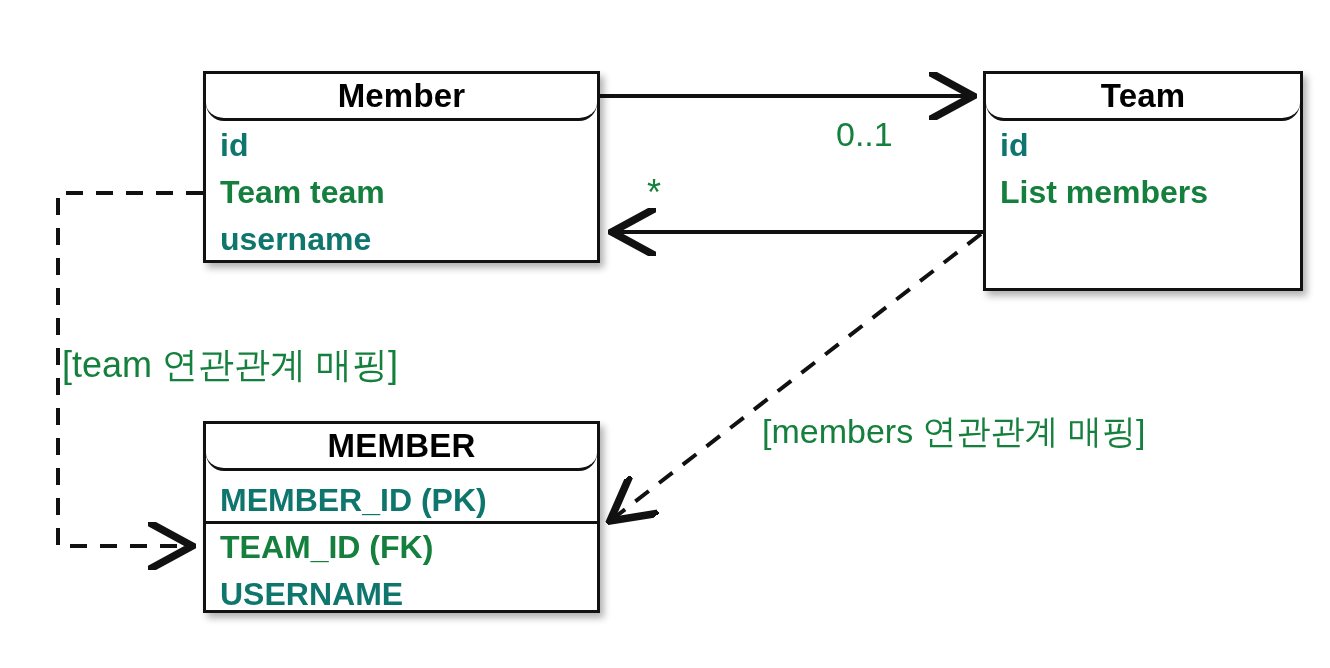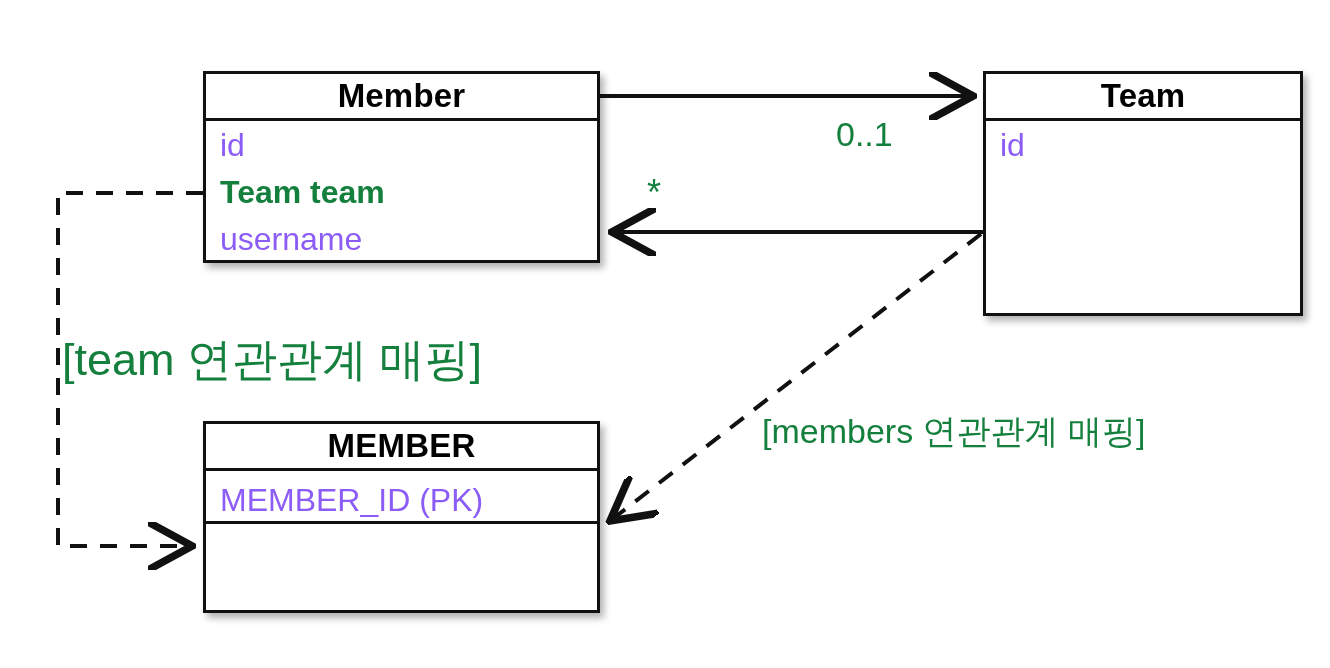--- a/index.html
+++ b/index.html
@@ -37,29 +37,30 @@
   .uml-header {
     box-sizing: border-box;
     border-bottom: 3px solid #111111;
     text-align: center;
     color: #000000;
     font-weight: 700;
     letter-spacing: 0.2px;
     display: flex;
     align-items: center;
     justify-content: center;
+    border-radius: 18px;
   }
   .uml-body {
     box-sizing: border-box;
     padding: 0;
   }
   .uml-attr {
     box-sizing: border-box;
-    color: #8b5cf6;
-    font-weight: 400;
+    color: #0f766e;
+    font-weight: 700;
     padding-left: 14px;
     white-space: nowrap;
     display: flex;
     align-items: center;
   }
   .uml-attr.bold {
     color: #15803d;
     font-weight: 700;
   }
   .uml-compartment {
@@ -67,41 +68,41 @@
     border-bottom: 3px solid #111111;
   }
 
   
   #box-member        { left: 203px; top: 71px;  width: 397px; height: 192px; }
   #box-member .uml-header { height: 47px; font-size: 33px; }
   #box-member .uml-attr   { height: 47px; font-size: 32px; }
   #box-member .uml-attr.row-first { height: 48px; }
 
   
-  #box-team          { left: 983px; top: 71px;  width: 320px; height: 245px; }
+  #box-team          { left: 983px; top: 71px;  width: 320px; height: 220px; }
   #box-team .uml-header { height: 47px; font-size: 33px; }
   #box-team .uml-attr   { height: 47px; font-size: 32px; }
   #box-team .uml-attr.row-first { height: 48px; }
 
   
   #box-member-table  { left: 203px; top: 421px; width: 397px; height: 192px; }
   #box-member-table .uml-header { height: 47px; font-size: 33px; }
   #box-member-table .uml-attr   { height: 47px; font-size: 32px; }
   #box-member-table .comp-pk    { height: 53px; }
   #box-member-table .comp-pk .uml-attr { height: 58px; }
 
   
   .diagram-label {
     position: absolute;
     color: #15803d;
     white-space: nowrap;
   }
   #label-mult-one  { left: 836px; top: 115px; font-size: 34px; }
   #label-mult-many { left: 647px; top: 172px; font-size: 36px; }
-  #label-team-map     { left: 62px;  top: 330px; font-size: 45px; }
+  #label-team-map     { left: 62px;  top: 341px; font-size: 36px; }
   #label-members-map  { left: 762px; top: 409px; font-size: 34px; text-align: right; }
 </style>
 </head>
 <body>
 
 <div id="canvas">
 
   <svg id="connectors" viewBox="0 0 1330 668" width="1330" height="668">
     <defs>
       <marker id="arrow-open" viewBox="0 0 12 12" refX="11" refY="6" markerWidth="12" markerHeight="12" orient="auto-start-reverse">
@@ -135,27 +136,32 @@
       <div class="uml-attr row-first">id</div>
       <div class="uml-attr bold">Team team</div>
       <div class="uml-attr">username</div>
     </div>
   </div>
 
   <div class="uml-box" id="box-team">
     <div class="uml-header">Team</div>
     <div class="uml-body">
       <div class="uml-attr row-first">id</div>
+      <div class="uml-attr bold">List members</div>
     </div>
   </div>
 
   <div class="uml-box" id="box-member-table">
     <div class="uml-header">MEMBER</div>
     <div class="uml-compartment comp-pk">
       <div class="uml-attr">MEMBER_ID (PK)</div>
+    </div>
+    <div class="uml-body">
+      <div class="uml-attr bold">TEAM_ID (FK)</div>
+      <div class="uml-attr">USERNAME</div>
     </div>
   </div>
 
   <div class="diagram-label" id="label-mult-one">0..1</div>
 
   <div class="diagram-label" id="label-mult-many">*</div>
 
   <div class="diagram-label" id="label-team-map">[team 연관관계 매핑]</div>
 
   <div class="diagram-label" id="label-members-map">[members 연관관계 매핑]</div>

